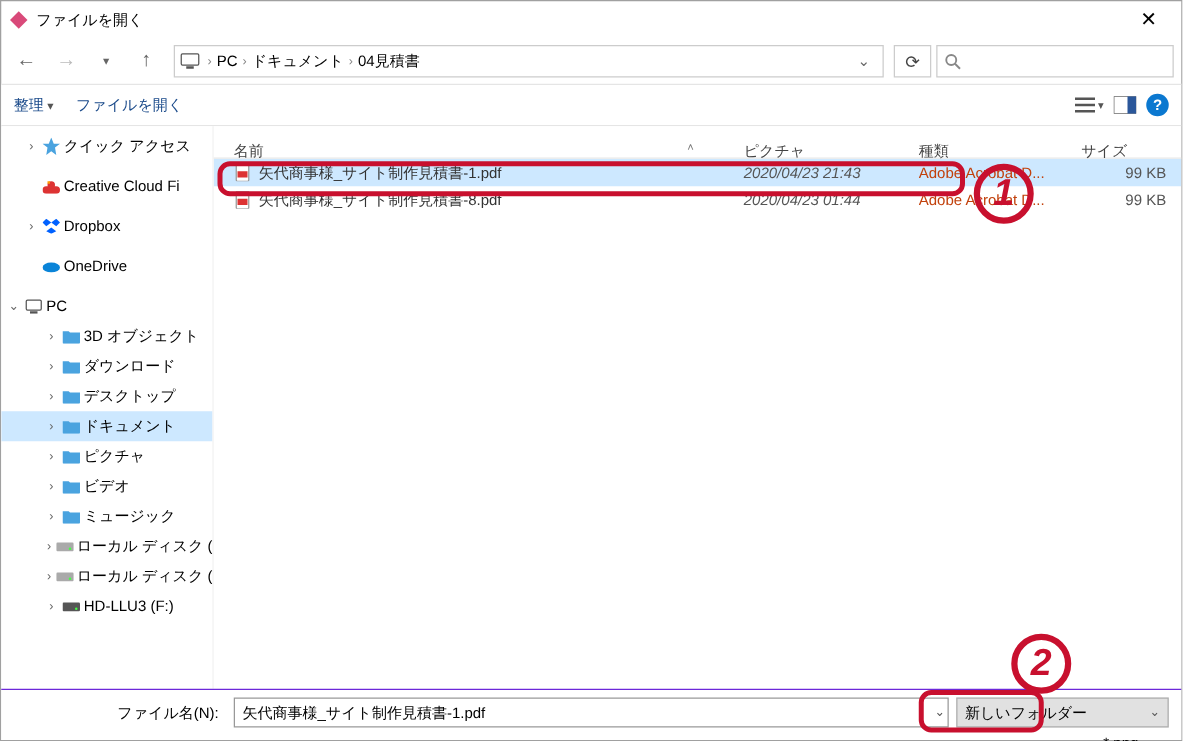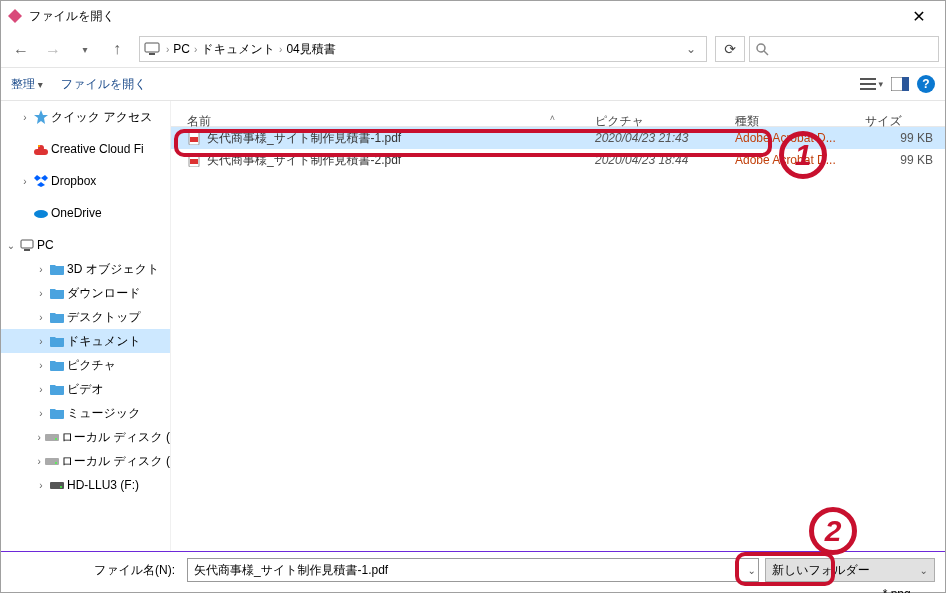--- a/index.html
+++ b/index.html
@@ -320,23 +320,23 @@
             <div class="rsize">99 KB</div>
           </div>
           <div class="filerow">
             <div class="rname">
               <span class="pdficon">
                 <svg width="14" height="14" viewBox="0 0 14 14">
                   <rect x="2" y="0" width="10" height="14" rx="1" fill="#fff" stroke="#999"></rect>
                   <rect x="3" y="6" width="8" height="5" fill="#d33"></rect>
                 </svg>
               </span>
-              <span>矢代商事様_サイト制作見積書-2.pdf</span>
+              <span>矢代商事様_サイト制作見積書-8.pdf</span>
             </div>
-            <div class="rdate">2020/04/23 18:44</div>
+            <div class="rdate">2020/04/23 01:44</div>
             <div class="rtype">Adobe Acrobat D...</div>
             <div class="rsize">99 KB</div>
           </div>
         </div>
     </div>
   </div>
 
   <div class="bottom">
     <div class="fnrow">
       <span class="lbl">ファイル名(N):</span>

